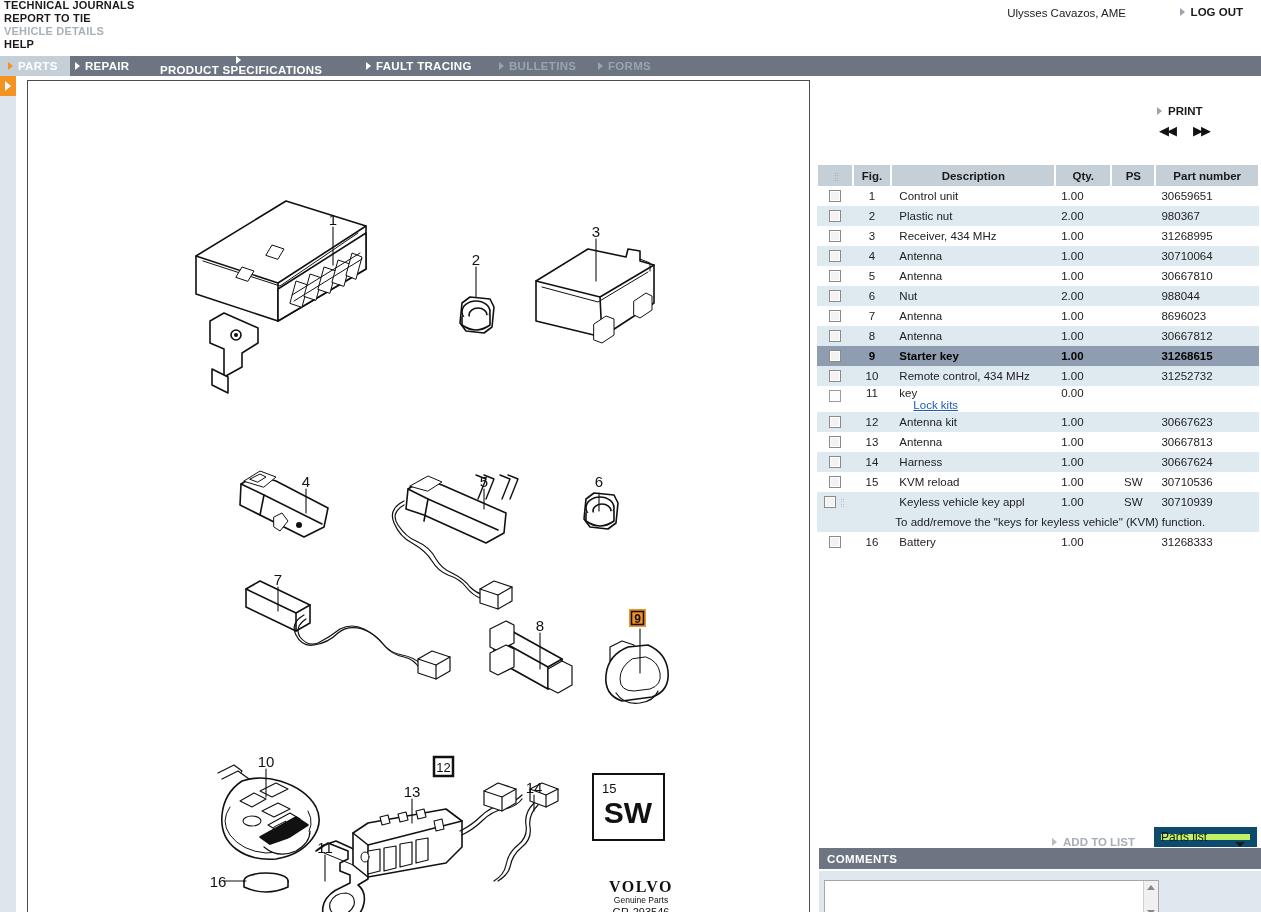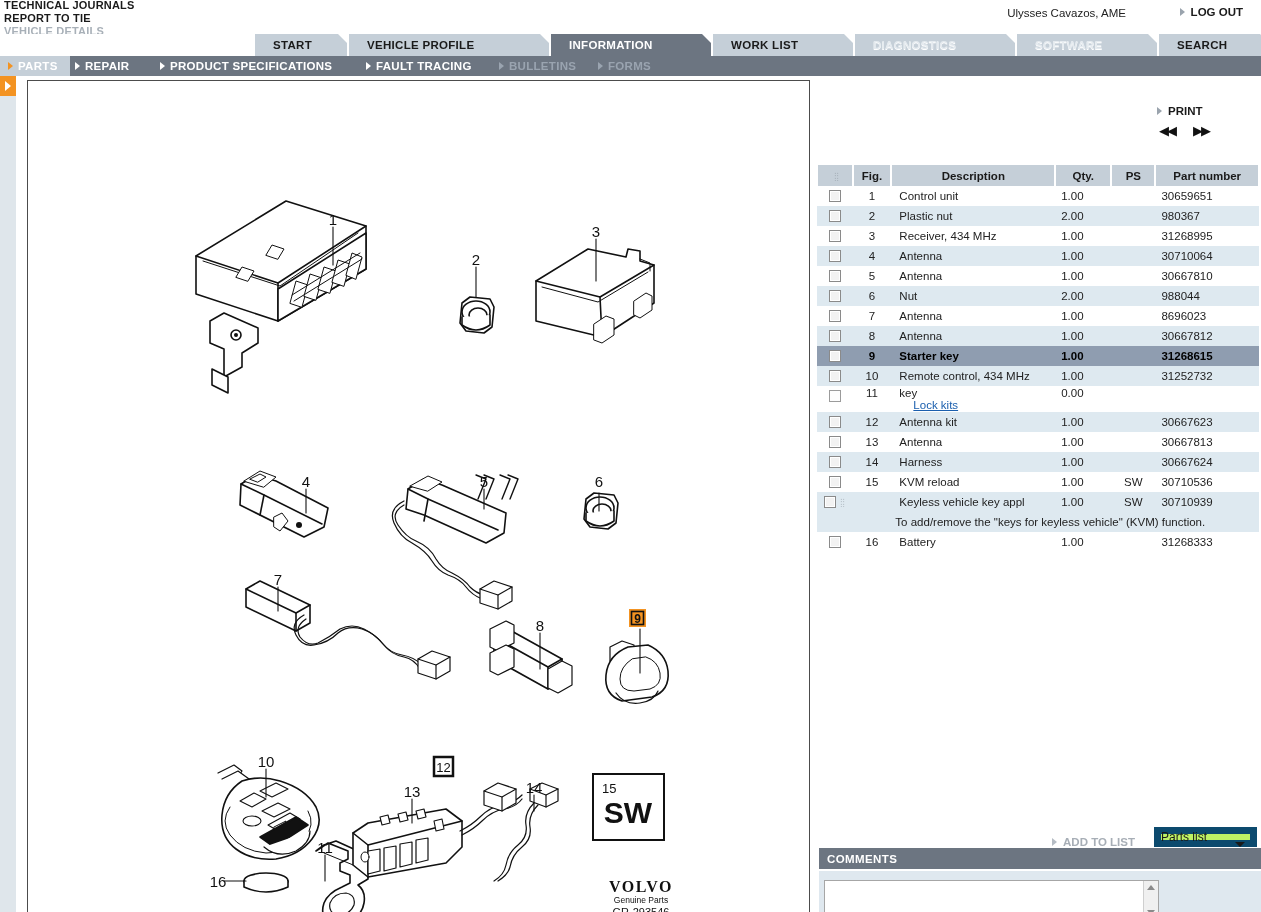--- a/index.html
+++ b/index.html
@@ -297,40 +297,31 @@
     <div class="toplinks">
       <a class="toplink" href="#">TECHNICAL JOURNALS</a>
       <a class="toplink" href="#">REPORT TO TIE</a>
       <a class="toplink disabled" href="#">VEHICLE DETAILS</a>
       <a class="toplink" href="#">HELP</a>
     </div>
     <div class="user-name">Ulysses Cavazos, AME</div>
     <div class="logout"><span class="dotarrow"></span><span>LOG OUT</span></div>
   </div>
 
-  <div class="tabrow">
-    <div class="tab" style="left:255px;  width:92px;">START</div>
-    <div class="tab" style="left:349px;  width:200px;">VEHICLE PROFILE</div>
-    <div class="tab active" style="left:551px;  width:160px;">INFORMATION</div>
-    <div class="tab" style="left:713px;  width:140px;">WORK LIST</div>
-    <div class="tab dim" style="left:855px;  width:160px;">DIAGNOSTICS</div>
-    <div class="tab dim" style="left:1017px; width:140px;">SOFTWARE</div>
-    <div class="tab" style="left:1159px; width:110px;">SEARCH</div>
-  </div>
 
   <div class="subnav">
     <div class="subnav-item selected" style="left:0px;">
         <span class="tri"></span>
         <span>PARTS</span>
       </div>
     <div class="subnav-item" style="left:75px;">
         <span class="tri"></span>
         <span>REPAIR</span>
       </div>
-    <div class="subnav-item" style="left:160px;">
+    <div class="subnav-item" style="left:160px;flex-direction:column;">
         <span class="tri"></span>
         <span>PRODUCT SPECIFICATIONS</span>
       </div>
     <div class="subnav-item" style="left:366px;">
         <span class="tri"></span>
         <span>FAULT TRACING</span>
       </div>
     <div class="subnav-item faded" style="left:499px;">
         <span class="tri"></span>
         <span>BULLETINS</span>

